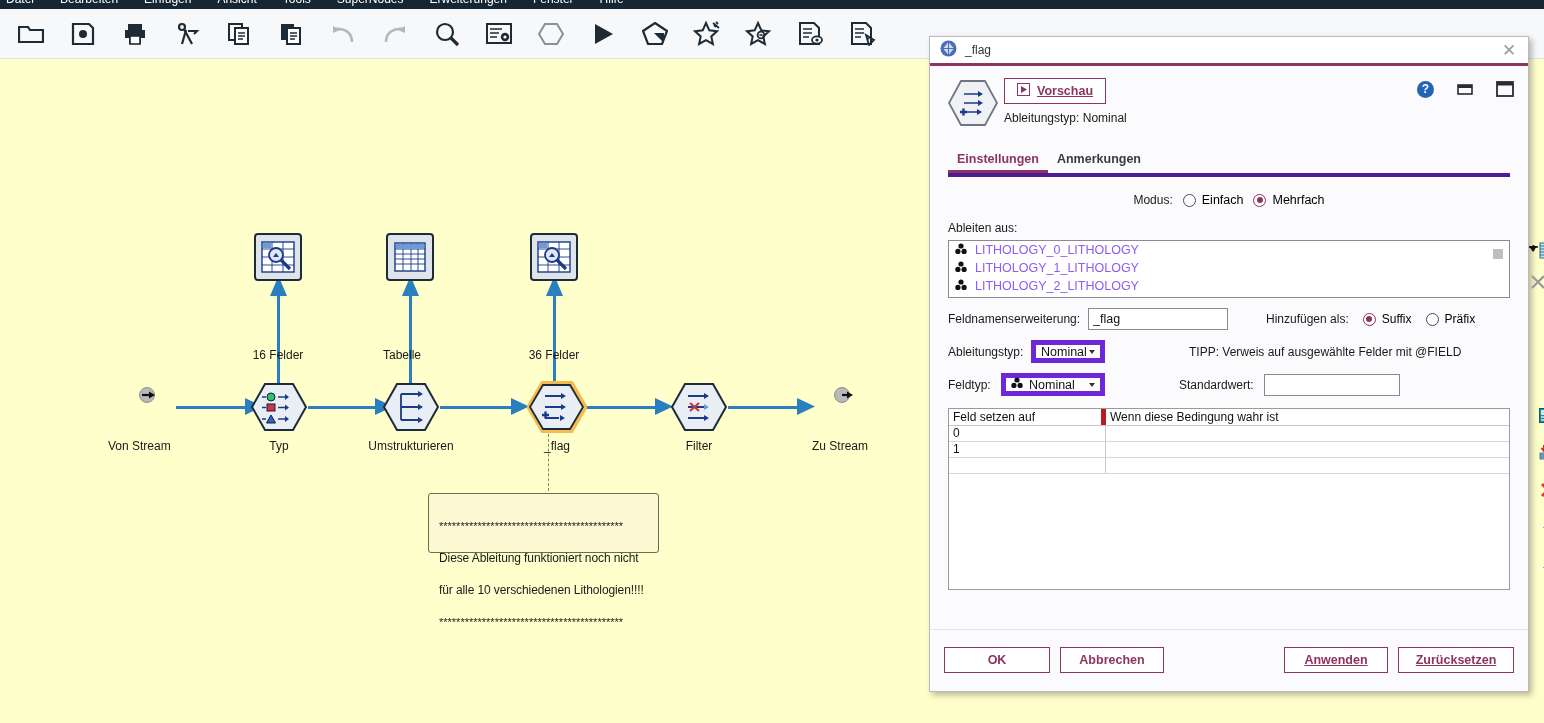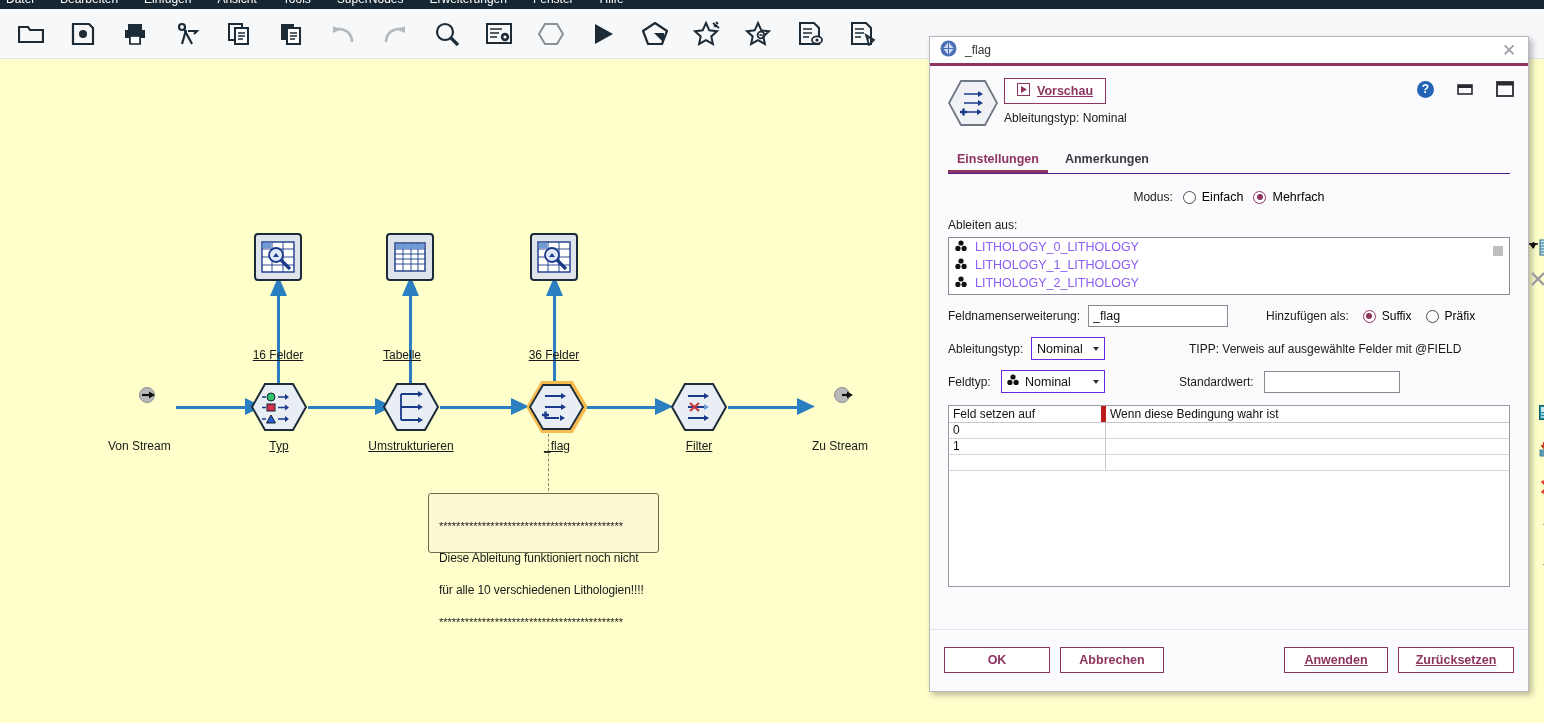--- a/index.html
+++ b/index.html
@@ -37,21 +37,21 @@
   }
   .tbtn svg { display: block; }
 
   .canvas {
     position: absolute; top: 59px; left: 0; width: 1544px; height: 664px;
     background: #ffffcc;
   }
   .node-hex { position: absolute; width: 56px; height: 48px; }
   .node-label {
     position: absolute; text-align: center; font-size: 12px;
-    color: #1a1a1a; white-space: nowrap; text-decoration: underline;
+    color: #1a1a1a; white-space: nowrap;
   }
   .term-label { position: absolute; font-size: 12px; color: #1a1a1a; white-space: nowrap; }
   .sq-node {
     position: absolute; width: 48px; height: 48px;
     background: #dfe3ea; border: 2px solid #1c2b3a; border-radius: 4px;
     display: flex; align-items: center; justify-content: center;
   }
   .conn { position: absolute; background: #2a7fc1; }
   .note {
     position: absolute; background: #fbf8d2;
@@ -104,22 +104,22 @@
     display: flex; align-items: center; gap: 22px;
   }
   .help-icon {
     width: 17px; height: 17px; border-radius: 50%;
     background: #2464b4; color: #fff; font-size: 12px; font-weight: bold;
     display: flex; align-items: center; justify-content: center; cursor: pointer;
   }
   .win-icon { width: 18px; height: 18px; display:flex; align-items:center; justify-content:center; cursor: pointer; }
 
   .tabs {
-    margin: 22px 18px 0 18px; border-bottom: 1px solid #4c1d95;
-    display: flex; gap: 8px; position: relative;
+    margin: 22px 18px 0 18px; border-bottom: 4px solid #4c1d95;
+    display: flex; position: relative;
   }
   .tab {
     padding: 4px 9px 7px 9px; font-size: 12.5px; font-weight: bold;
     color: #3a3a44; cursor: pointer;
   }
   .tab.active { color: #8d3560; box-shadow: inset 0 -3px 0 0 #8d3560; }
 
   .modus-row {
     display: flex; align-items: center; justify-content: center;
     margin-top: 16px; gap: 10px; font-size: 12.5px;
@@ -158,21 +158,21 @@
     display: flex; flex-direction: column; gap: 10px; align-items: center;
   }
 
   .row { display: flex; align-items: center; margin-top: 10px; }
   .inp {
     border: 1px solid #8a8a92; background: #fff; height: 22px;
     font-size: 12.5px; padding: 0 4px; font-family: "Liberation Sans", sans-serif;
     color: #111; outline: none;
   }
   .sel {
-    border: 1px solid #6d28d9; background: #fff; height: 23px;
+    border: 5px solid #6d28d9; background: #fff; height: 23px;
     font-size: 12.5px; padding: 0 18px 0 5px; color: #111;
     display: inline-flex; align-items: center; gap: 6px;
     position: relative; cursor: pointer;
   }
   .sel .caret {
     position: absolute; right: 5px; top: 50%;
     transform: translateY(-50%);
     border-left: 3.5px solid transparent; border-right: 3.5px solid transparent;
     border-top: 4.5px solid #333;
   }

